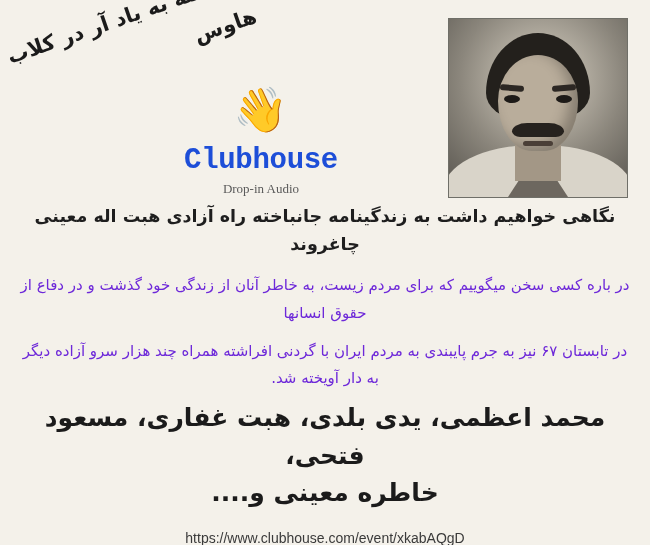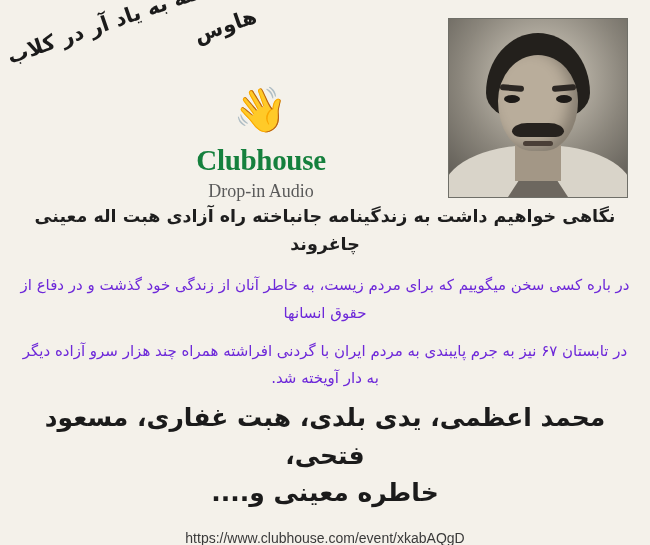--- a/index.html
+++ b/index.html
@@ -164,28 +164,28 @@
   }
   .wave-emoji {
     font-size: 44px;
     line-height: 1;
     display: block;
     margin-bottom: 12px;
   }
   .brand-name {
     font-size: 29px;
     font-weight: 700;
-    color: #15803d;
+    color: #1d4ed8;
     letter-spacing: -0.3px;
     direction: ltr;
-    font-family: Liberation Serif, serif;
+    font-family: Liberation Mono, monospace;
   }
   .brand-tag {
     margin-top: 4px;
-    font-size: 18px;
+    font-size: 13px;
     color: #5a5a5a;
     direction: ltr;
     font-family: "Liberation Serif", serif;
   }
 
   
   .content {
     position: absolute;
     top: 202px;
     left: 0;

